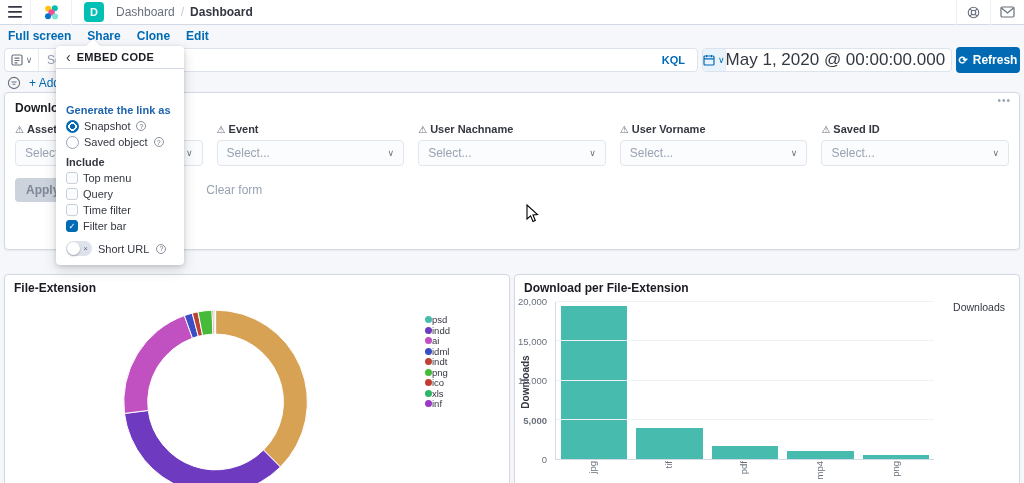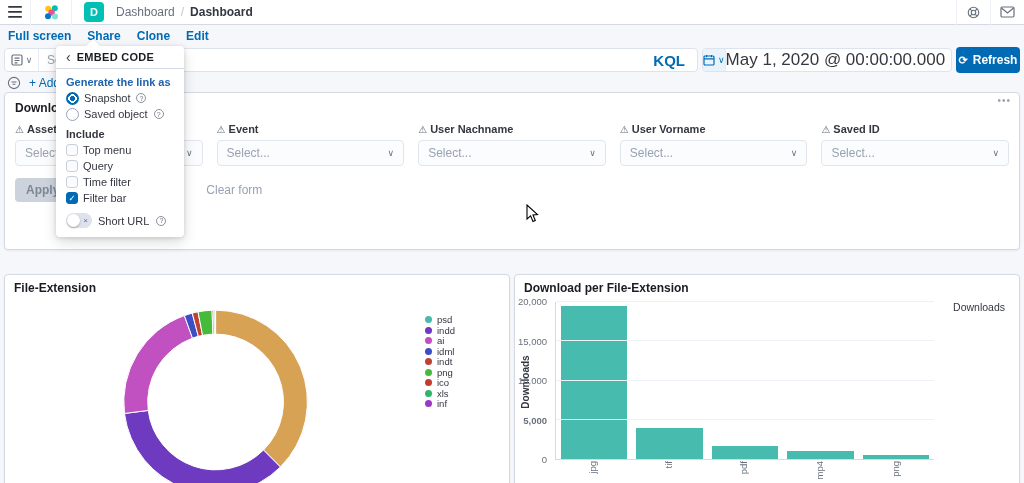--- a/index.html
+++ b/index.html
@@ -22,21 +22,21 @@
   
   .navrow { height:21px; display:flex; align-items:center; gap:16px; padding-left:8px;font-weight:bold; }
   .nav-link { color:var(--primary,#006bb4); font-size:12px; cursor:pointer; }
 
   
   .queryrow { height:28px; display:flex; align-items:center; gap:4px; padding:0 4px; }
   .search-group { flex:1; height:24px; background:#fff; border:1px solid #dde3ec; border-radius:4px; display:flex; align-items:center; overflow:hidden; }
   .saved-query-btn { width:34px; height:100%; display:flex; align-items:center; justify-content:center; gap:3px; border-right:1px solid #e8ecf2; color:#69707d; cursor:pointer; }
   .chev { color:#69707d; font-size:9px; line-height:1; }
   .search-text { flex:1; padding:0 8px; color:#98a2b3; white-space:nowrap; overflow:hidden; }
-  .kql { color:var(--primary,#006bb4); font-weight:600; font-size:15px; padding:0 12px; cursor:pointer; }
+  .kql { color:var(--primary,#006bb4); font-weight:600; font-size:11px; padding:0 12px; cursor:pointer; }
   .date-group { width:250px; height:24px; background:#fff; border:1px solid #dde3ec; border-radius:4px; display:flex; align-items:center; overflow:hidden; }
   .cal-btn { width:34px; height:100%; background:#e9f3fc; display:flex; align-items:center; justify-content:center; gap:3px; border-right:1px solid #e8ecf2; cursor:pointer; }
   .cal-btn .chev { color:var(--primary,#006bb4); }
   .date-text { flex:1; display:flex; align-items:center; justify-content:center; gap:22px; font-size:17px; color:#343741; cursor:pointer; white-space:nowrap; }
   .range-arrow { color:#69707d; }
   .refresh-btn { width:64px; height:26px; background:var(--primary,#006bb4); color:#fff; border:none; border-radius:4px; font-weight:600; font-size:12px; display:flex; align-items:center; justify-content:center; gap:5px; cursor:pointer; }
   .refresh-glyph { font-size:11px; }
 
   
   .filterrow { height:18px; display:flex; align-items:center; gap:8px; padding:0 7px; }
@@ -55,21 +55,21 @@
   .cp-actions { display:flex; align-items:center; margin-top:12px; }
   .apply-btn { height:24px; padding:0 11px; background:#ccd3dc; color:#7e8796; border:none; border-radius:4px; font-weight:600; font-size:12px; cursor:default; }
   .clear-form { color:#98a2b3; margin-left:136px; cursor:pointer; }
 
   
   .charts { display:flex; gap:4px; margin:0 4px; }
   .panel { position:relative; flex:1; height:224px; background:#fff; border:1px solid var(--border,#d3dae6); border-radius:4px; box-shadow:0 1px 2px rgba(152,162,179,.15); overflow:hidden;margin-top:20px; }
   .panel-title { position:absolute; top:6px; left:9px; font-size:12px; font-weight:700; color:#1a1c21; z-index:2; }
   .donut-svg { position:absolute; inset:0; width:100%; height:100%; }
   .donut-legend { position:absolute; left:420px; top:40px; display:flex; flex-direction:column; gap:1.5px; }
-  .lrow { display:flex; align-items:center; gap:5px; height:9px; cursor:pointer; }
+  .lrow { display:flex; align-items:center; height:9px; cursor:pointer; }
   .ldot { width:7px; height:7px; border-radius:50%; flex:none; }
   .llab { font-size:9.5px; color:#343741; line-height:9px; }
 
   .bar-legend { position:absolute; top:26px; right:14px; display:flex; align-items:center; gap:5px; font-size:10.5px; color:#343741; cursor:pointer; z-index:2; }
   .dot { width:9px; height:9px; border-radius:50%; }
   .ylabel { position:absolute; left:10px; top:107px; transform:translate(-50%,-50%) rotate(-90deg); font-size:10px; font-weight:700; color:#343741; white-space:nowrap; }
   .yticks { position:absolute; left:0; width:36px; top:27px; bottom:37px; }
   .ytick { position:absolute; right:4px; width:100%; text-align:right; font-size:9.5px; color:#69707d; line-height:10px; }
   .plot { position:absolute; left:40px; top:27px; right:85px; bottom:37px; border-left:1px solid #d3dae6; border-bottom:1px solid #d3dae6; }
   .gridline { position:absolute; left:0; right:0; height:1px; background:#eef1f6; }
@@ -80,21 +80,21 @@
   .xcell { flex:1; display:flex; justify-content:center; align-items:flex-start; }
   .xlab { writing-mode:vertical-rl; transform:rotate(180deg); font-size:9.5px; color:#69707d; line-height:10px; }
   .xlabel { position:absolute; left:40px; right:85px; bottom:1px; text-align:center; font-size:10px; font-weight:700; color:#343741; }
 
   
   .popup { position:absolute; left:56px; top:46px; width:128px; background:#fff; border-radius:4px; box-shadow:0 1px 4px rgba(0,0,0,.14),0 5px 14px rgba(0,0,0,.14); z-index:20; font-size:11px; }
   .popup::before { content:""; position:absolute; top:-5px; left:32px; width:10px; height:10px; background:#fff; transform:rotate(45deg); box-shadow:-1px -1px 1px rgba(0,0,0,.05); }
   .popup-header { display:flex; align-items:center; gap:6px; padding:5px 10px; border-bottom:1px solid var(--border,#d3dae6); height:23px; }
   .back { color:#343741; font-size:14px; line-height:1; cursor:pointer; }
   .popup-title { font-weight:700; font-size:11px; color:#1a1c21; letter-spacing:.3px; }
-  .popup-body { padding:7px 10px 9px; }
+  .popup-body { padding:7px 10px 9px;margin-top:28px; }
   .gen-label { color:#1e63ad; font-weight:700; font-size:11px; margin-bottom:3px; }
   .inc-label { color:#343741; font-weight:700; font-size:11px; margin:7px 0 3px; }
   .radio-row { display:flex; align-items:center; gap:5px; height:14px; margin:2px 0; cursor:pointer; }
   .radio { width:13px; height:13px; border-radius:50%; border:1px solid #98a2b3; background:#fff; flex:none; }
   .radio.on { border:none; background:radial-gradient(circle,#006bb4 0 2.6px,#fff 2.6px 4.2px,#006bb4 4.2px); }
   .help { width:10px; height:10px; border-radius:50%; border:1px solid #8b919e; color:#69707d; font-size:7px; display:inline-flex; align-items:center; justify-content:center; margin-left:1px; flex:none; }
   .check-row { display:flex; align-items:center; gap:5px; height:14px; margin:2px 0; cursor:pointer; }
   .checkbox { width:12px; height:12px; border-radius:3px; border:1px solid #c9cfd9; background:#fbfcfd; flex:none; display:flex; align-items:center; justify-content:center; font-size:8.5px; color:#fff; }
   .checkbox.on { border-color:#006bb4; background:var(--primary,#006bb4); }
   .short-row { display:flex; align-items:center; gap:6px; margin-top:8px; height:15px; }

